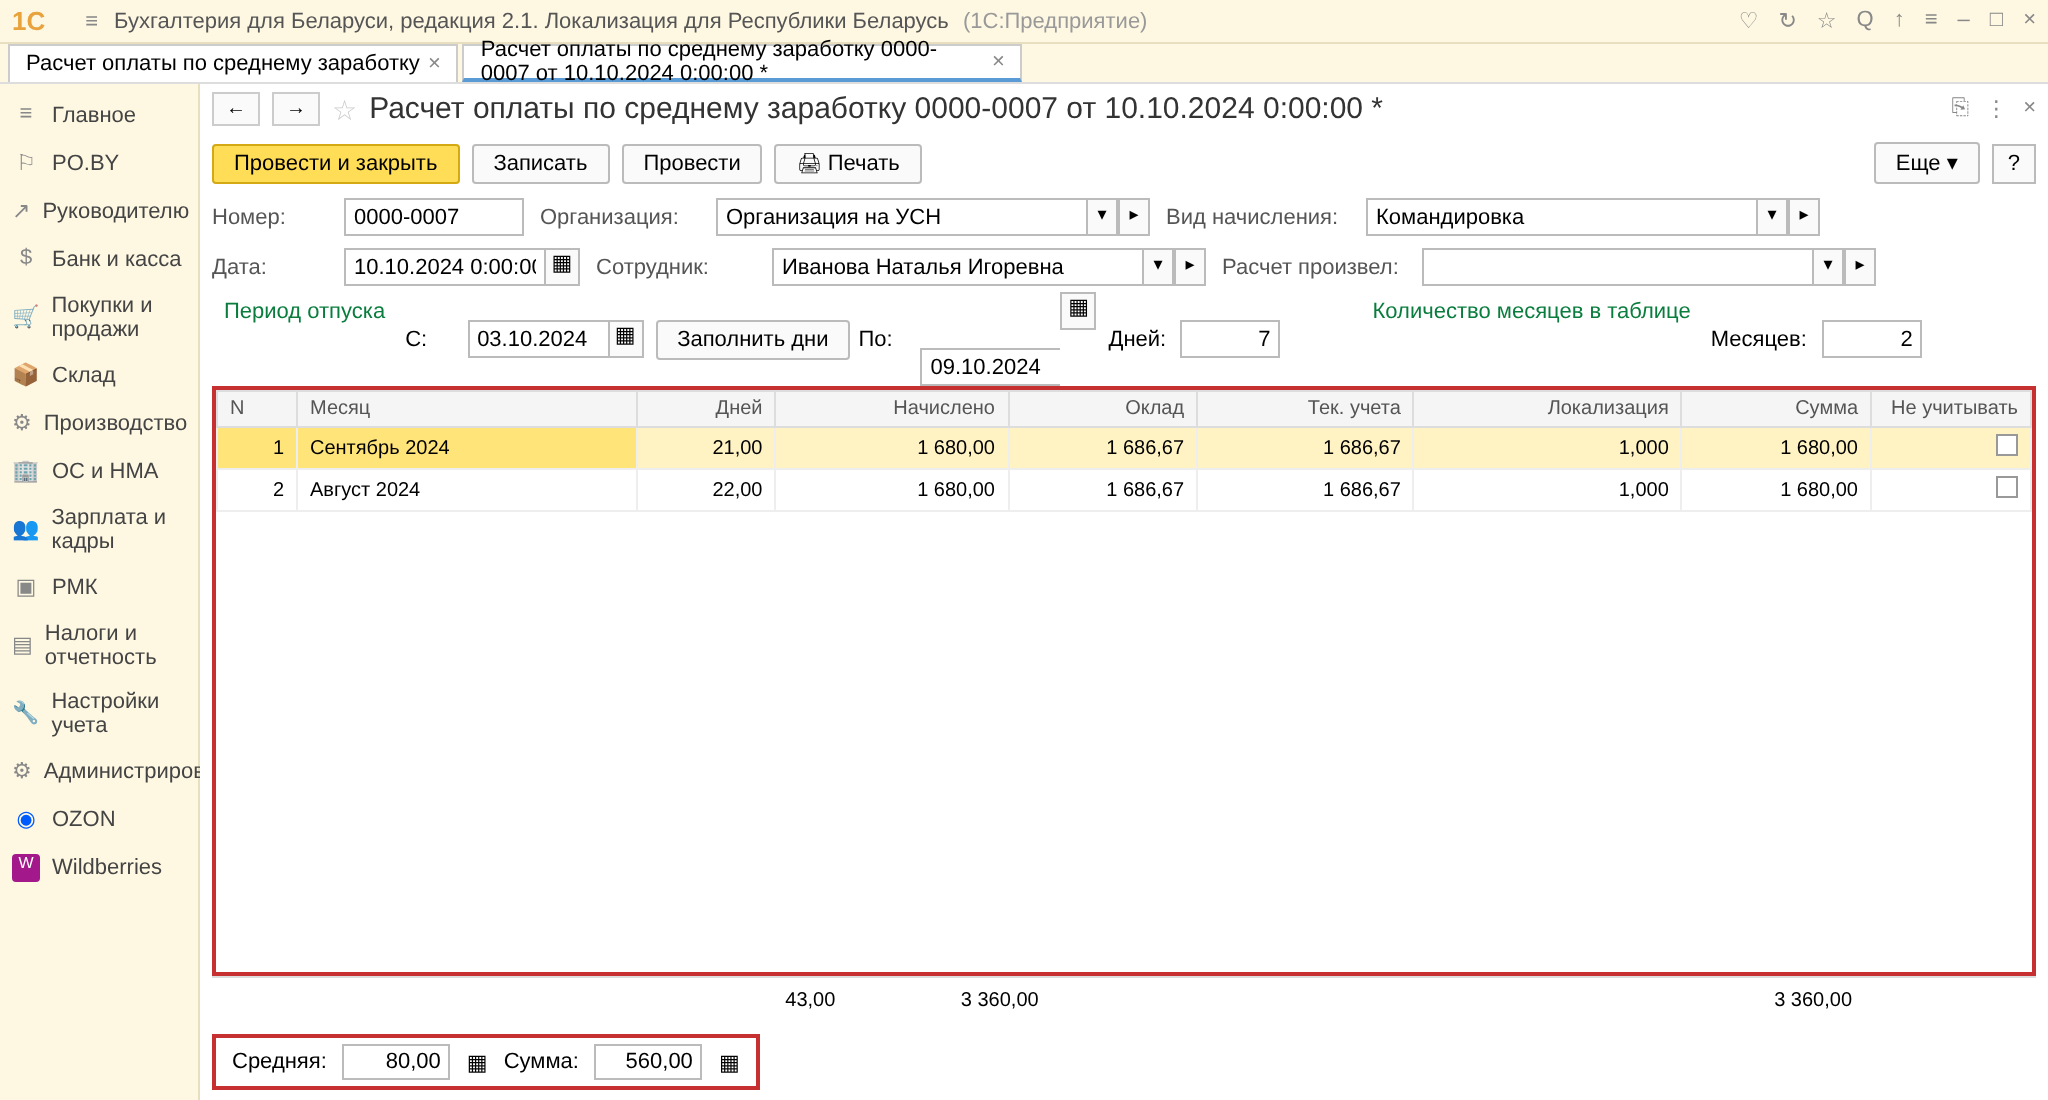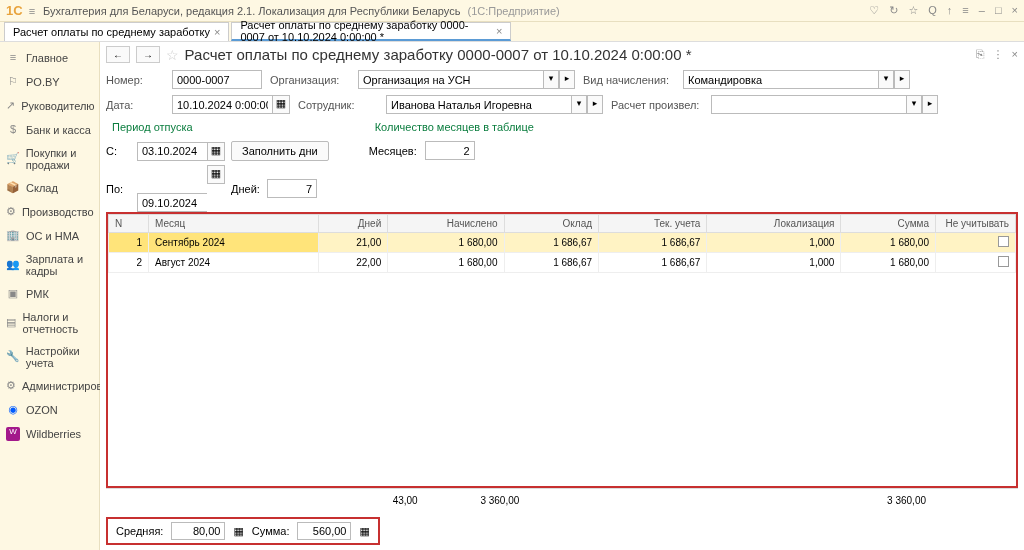--- a/index.html
+++ b/index.html
@@ -1,18 +1,18 @@
 <!DOCTYPE html>
 <html><head>
 <meta charset="utf-8">
 <style>
 *{box-sizing:border-box;margin:0;padding:0;font-family:Arial,sans-serif;font-size:11px}
 body{background:#fef8e3;width:1024px;height:550px;overflow:hidden}
 .titlebar{height:22px;background:#fef8e3;display:flex;align-items:center;padding:0 6px;border-bottom:1px solid #e8dfc0}
-.titlebar .logo{color:#e8a33d;font-weight:bold;font-size:13px;margin-right:6px}
+.titlebar .logo{color:#e8a33d;font-weight:bold;font-size:13px;margin-right:20px}
 .titlebar .menu-icon{color:#888;margin-right:8px;cursor:pointer}
 .titlebar .title{color:#555;flex:1}
 .titlebar .sub{color:#999;margin-left:4px}
 .titlebar .icons{display:flex;gap:10px;color:#888}
 .titlebar .icons span{cursor:pointer}
 .tabs{height:20px;background:#fef8e3;display:flex;padding-left:4px;border-bottom:1px solid #ddd}
 .tab{padding:3px 8px;background:#fff;border:1px solid #ccc;border-bottom:none;margin-right:2px;font-size:10px;display:flex;align-items:center;gap:4px;max-width:280px}
 .tab .x{color:#888;cursor:pointer}
 .tab.active{background:#fff;border-bottom:2px solid #5b9bd5}
 .main{display:flex;height:508px}
@@ -35,21 +35,21 @@
 .form-row{display:flex;gap:8px;padding:3px 6px;align-items:center}
 .form-row label{color:#555;min-width:58px}
 .form-row .wide-label{min-width:80px}
 .input{border:1px solid #bbb;padding:2px 4px;background:#fff;height:19px}
 .input-group{display:flex}
 .input-group .input{border-right:none}
 .input-group .drop{border:1px solid #bbb;background:#fafafa;width:16px;text-align:center;cursor:pointer;height:19px;line-height:15px;font-size:9px}
 .cal-btn{border:1px solid #bbb;background:#fafafa;width:18px;text-align:center;cursor:pointer;height:19px;line-height:15px}
 .section-title{color:#0a7d3e;padding:4px 6px;font-size:11px}
 .period-box{display:flex;gap:40px;padding:0 6px}
-.period-col{display:flex;flex-direction:column;gap:4px}
+.period-col{display:flex;gap:4px}
 .period-col .row{display:flex;align-items:center;gap:6px}
 .period-col .row label{min-width:25px}
 .action-bar{padding:6px;display:flex;gap:6px}
 .btn-red{border:2px solid #c73030;padding:3px 12px;cursor:pointer;background:#fff}
 .table-wrap{flex:1;overflow:auto;border-top:1px solid #ccc;margin:0 6px;border:2px solid #c73030}
 table{width:100%;border-collapse:collapse}
 th{background:#f5f5f5;border:1px solid #ddd;padding:3px 6px;text-align:left;font-weight:normal;color:#555;font-size:10px}
 th.r{text-align:right}
 td{border:1px solid #eee;padding:3px 6px;font-size:10px}
 td.r{text-align:right}
@@ -166,20 +166,30 @@
       <button class="nav-btn">→</button>
       <span class="star">☆</span>
       <span class="doc-title">Расчет оплаты по среднему заработку 0000-0007 от 10.10.2024 0:00:00 *</span>
       <div class="win-icons">
         <span>⎘</span>
         <span>⋮</span>
         <span>×</span>
       </div>
     </div>
 
+    <div class="toolbar">
+      <button class="btn primary">Провести и закрыть</button>
+      <button class="btn">Записать</button>
+      <button class="btn">Провести</button>
+      <button class="btn print">Печать</button>
+      <div class="btn-more input-group">
+        <button class="btn"><span>Еще</span> ▾</button>
+      </div>
+      <button class="help-btn">?</button>
+    </div>
 
     <div class="form-row">
       <label>Номер:</label>
       <input class="input" style="width: 90px;" value="0000-0007">
       <label class="wide-label">Организация:</label>
       <div class="input-group">
           <input class="input" style="width: 185px;" value="Организация на УСН">
           <span class="drop">▾</span>
           <span class="drop">▸</span>
         </div>

